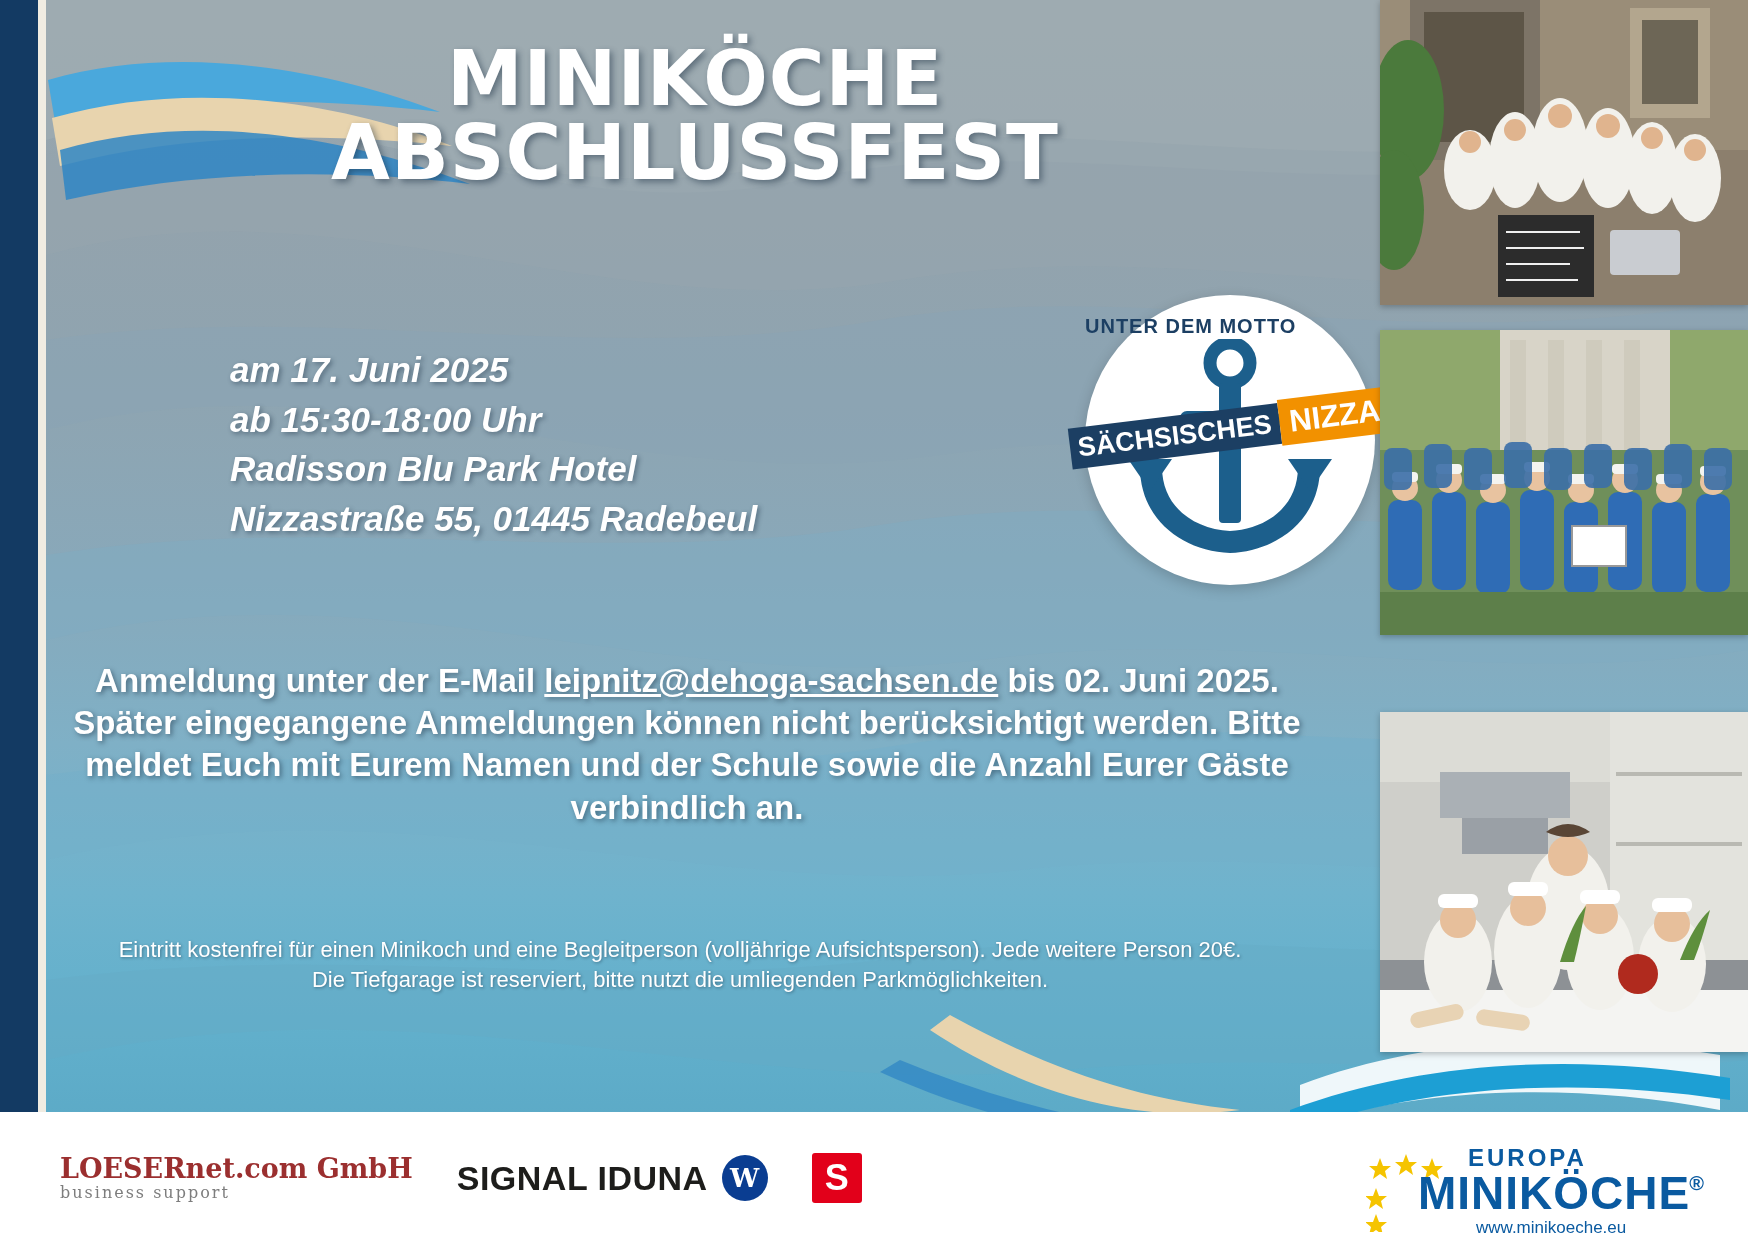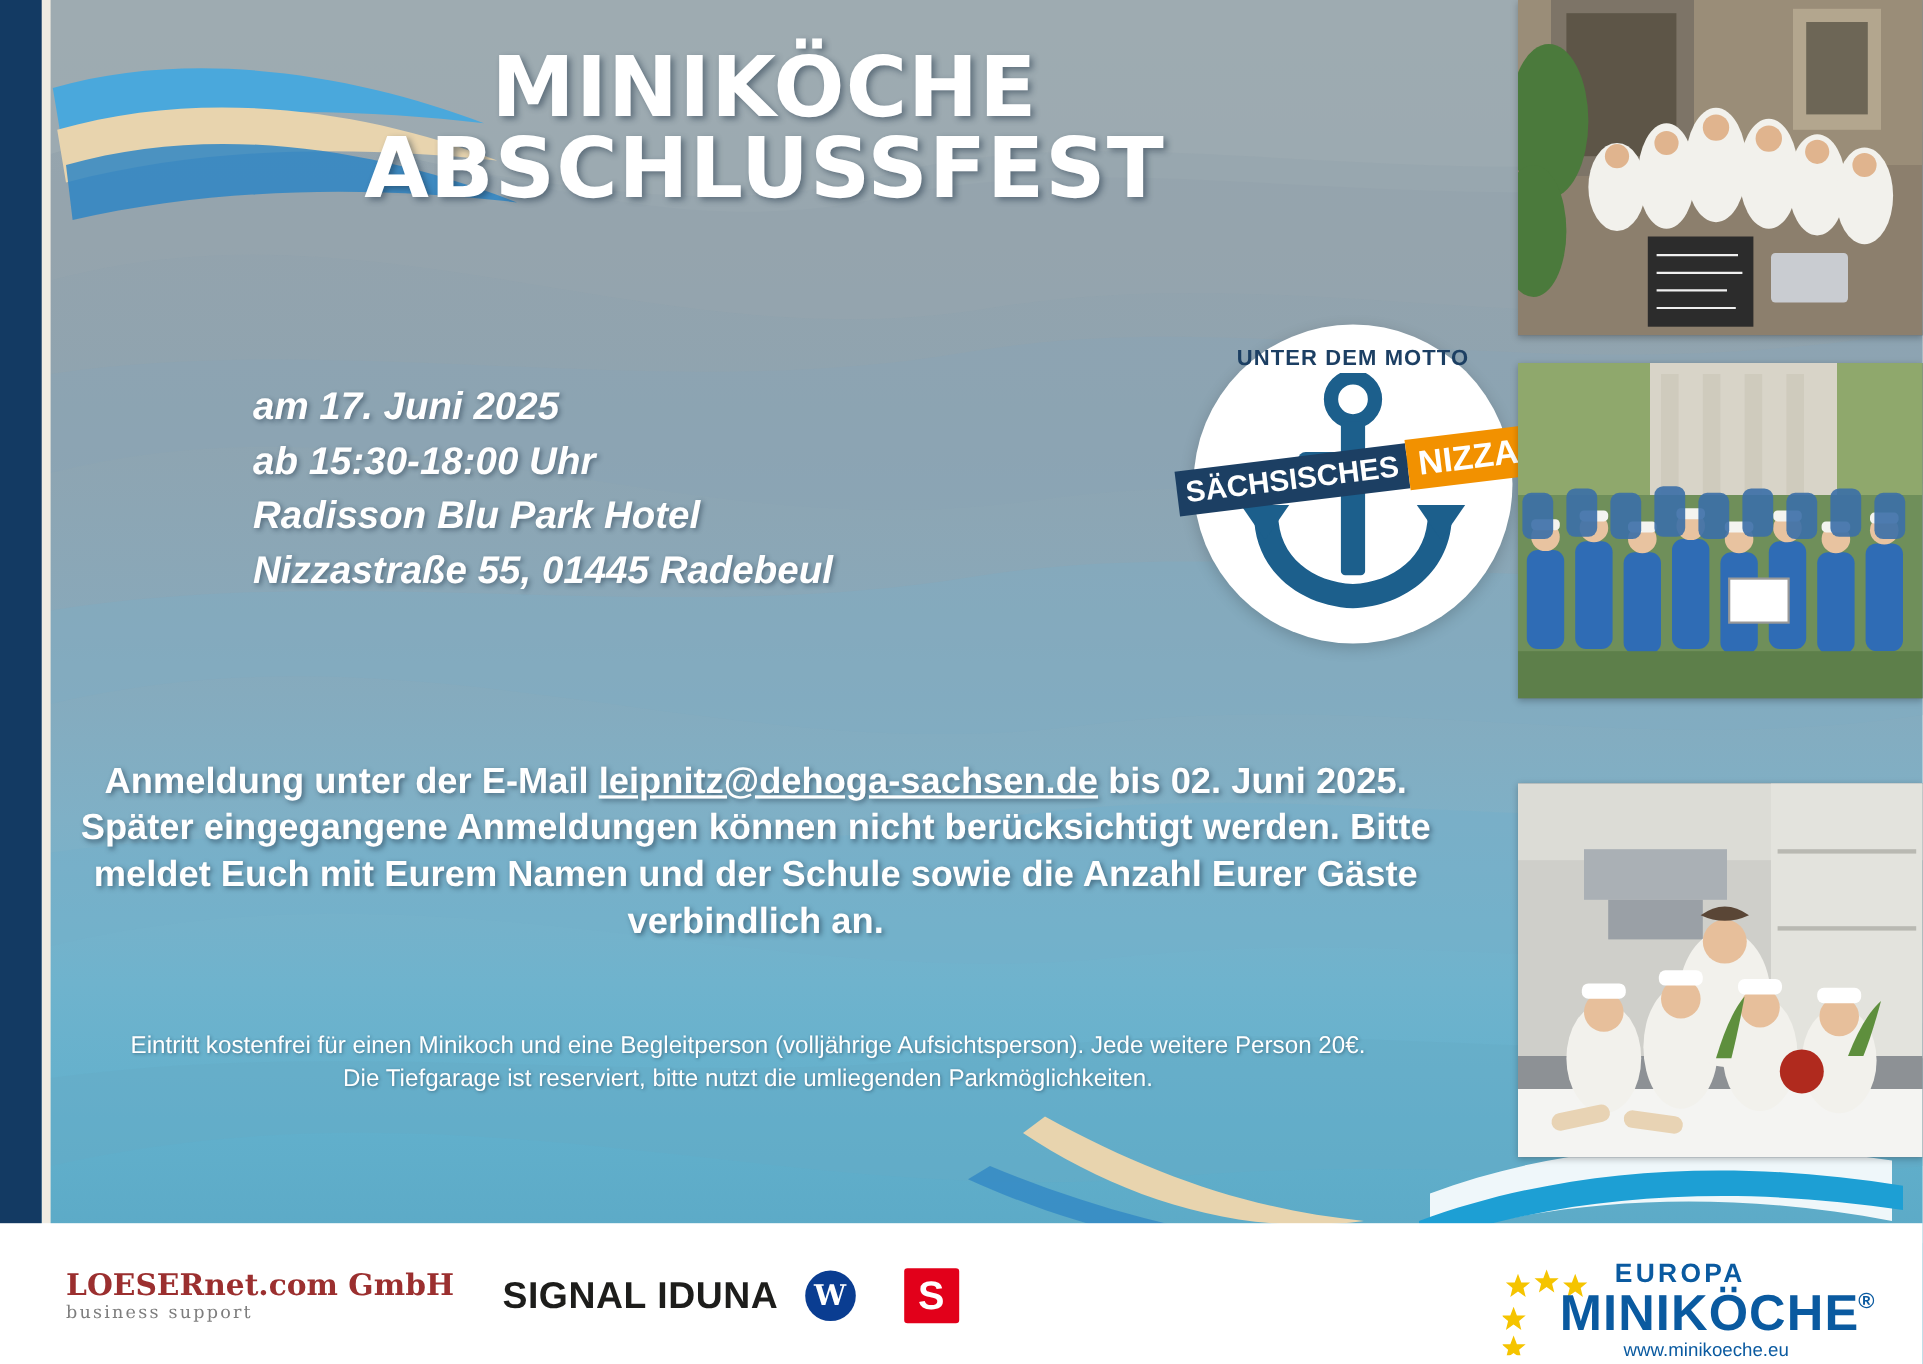--- a/index.html
+++ b/index.html
@@ -45,21 +45,21 @@
     text-align: left;
     color: #ffffff;
     font-weight: bold;
     font-style: italic;
     font-size: 35px;
     line-height: 1.42;
     text-shadow: 2px 2px 5px rgba(20,40,60,0.45);
   }
 
   .registration {
-    position: absolute; left: 72px; top: 689px; width: 1230px;
+    position: absolute; left: 72px; top: 660px; width: 1230px;
     text-align: center;
     color: #ffffff;
     font-weight: bold;
     font-size: 33px;
     line-height: 1.28;
     text-shadow: 2px 2px 5px rgba(20,40,60,0.5);
   }
   .registration a, .registration .mail {
     color: #ffffff; text-decoration: underline;
   }
@@ -76,21 +76,20 @@
   
   .motto-badge {
     position: absolute; left: 1085px; top: 295px;
     width: 290px; height: 290px;
     border-radius: 50%;
     background: #ffffff;
     box-shadow: 0 4px 14px rgba(0,0,0,0.18);
   }
   .motto-top {
     position: absolute; top: 20px; left: 0; width: 290px;
-    text-align: center;
     font-weight: bold; font-size: 20px; color: #1c3f63;
     letter-spacing: 1px;
   }
   .anchor-wrap { position: absolute; top: 44px; left: 35px; width: 220px; height: 225px; }
   .motto-band {
     position: absolute; top: 108px; left: 6px; width: 278px; height: 52px;
     transform: rotate(-7deg);
     display: flex; align-items: center; justify-content: center;
   }
   .motto-band .b1 {
@@ -116,21 +115,21 @@
   .footer {
     position: absolute; left: 0; bottom: 0; width: 1748px; height: 128px;
     background: #ffffff;
   }
   .footer-logos {
     position: absolute; left: 60px; top: 16px; width: 1030px; height: 100px;
     display: flex; align-items: center; gap: 44px;
   }
   .logo-loeser { color: #9b2f2f; font-weight: bold; font-size: 27px; font-family: "DejaVu Serif", serif; line-height: 1.1; }
   .logo-loeser small { display:block; font-size: 16px; letter-spacing: 2px; color:#7d7d7d; font-weight: normal;}
-  .logo-signal { display: flex; align-items: center; gap: 24px; }
+  .logo-signal { display: flex; align-items: center; gap: 14px; }
   .logo-signal .txt { color: #1d1d1b; font-weight: bold; font-size: 34px; letter-spacing: 0.5px; }
   .logo-signal .mark {
     width: 46px; height: 46px; border-radius: 50%; background: #0a3d91;
     color: #fff; font-weight: bold; font-size: 26px;
     display: flex; align-items: center; justify-content: center;
     font-family: "DejaVu Serif", serif;
   }
   .logo-ospk { display: flex; align-items: center; gap: 12px; }
   .logo-ospk .mark {
     width: 50px; height: 50px; background: #e2001a; color: #fff;

